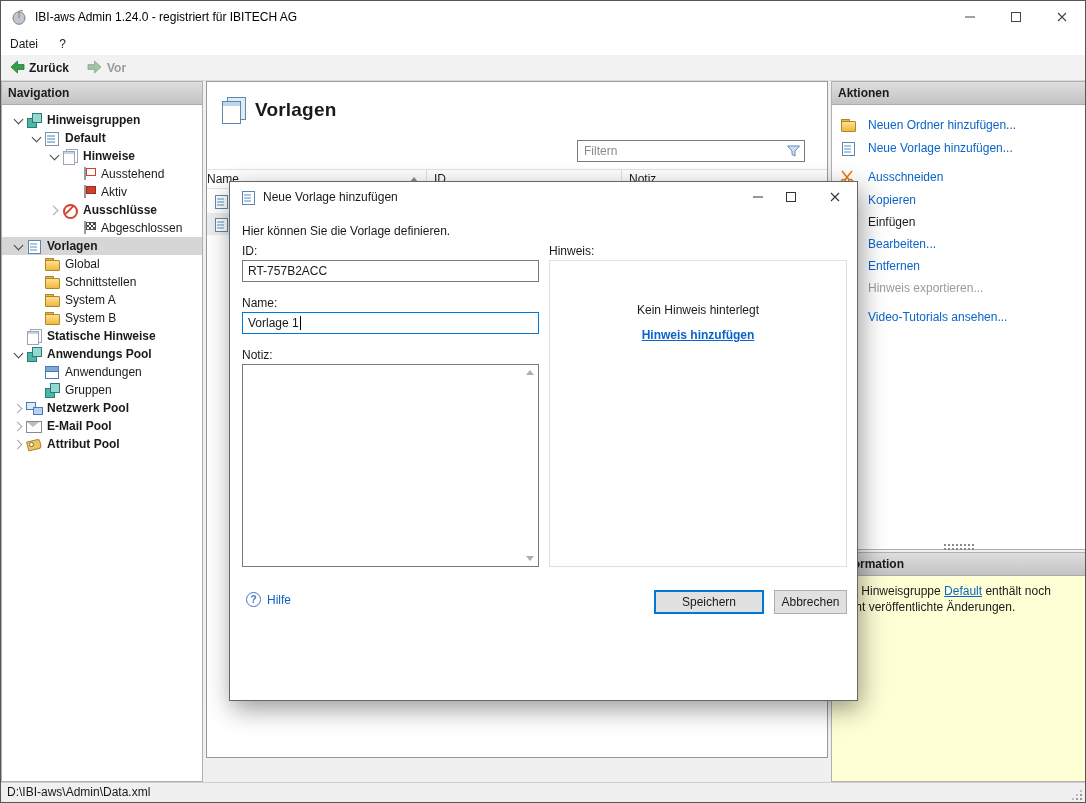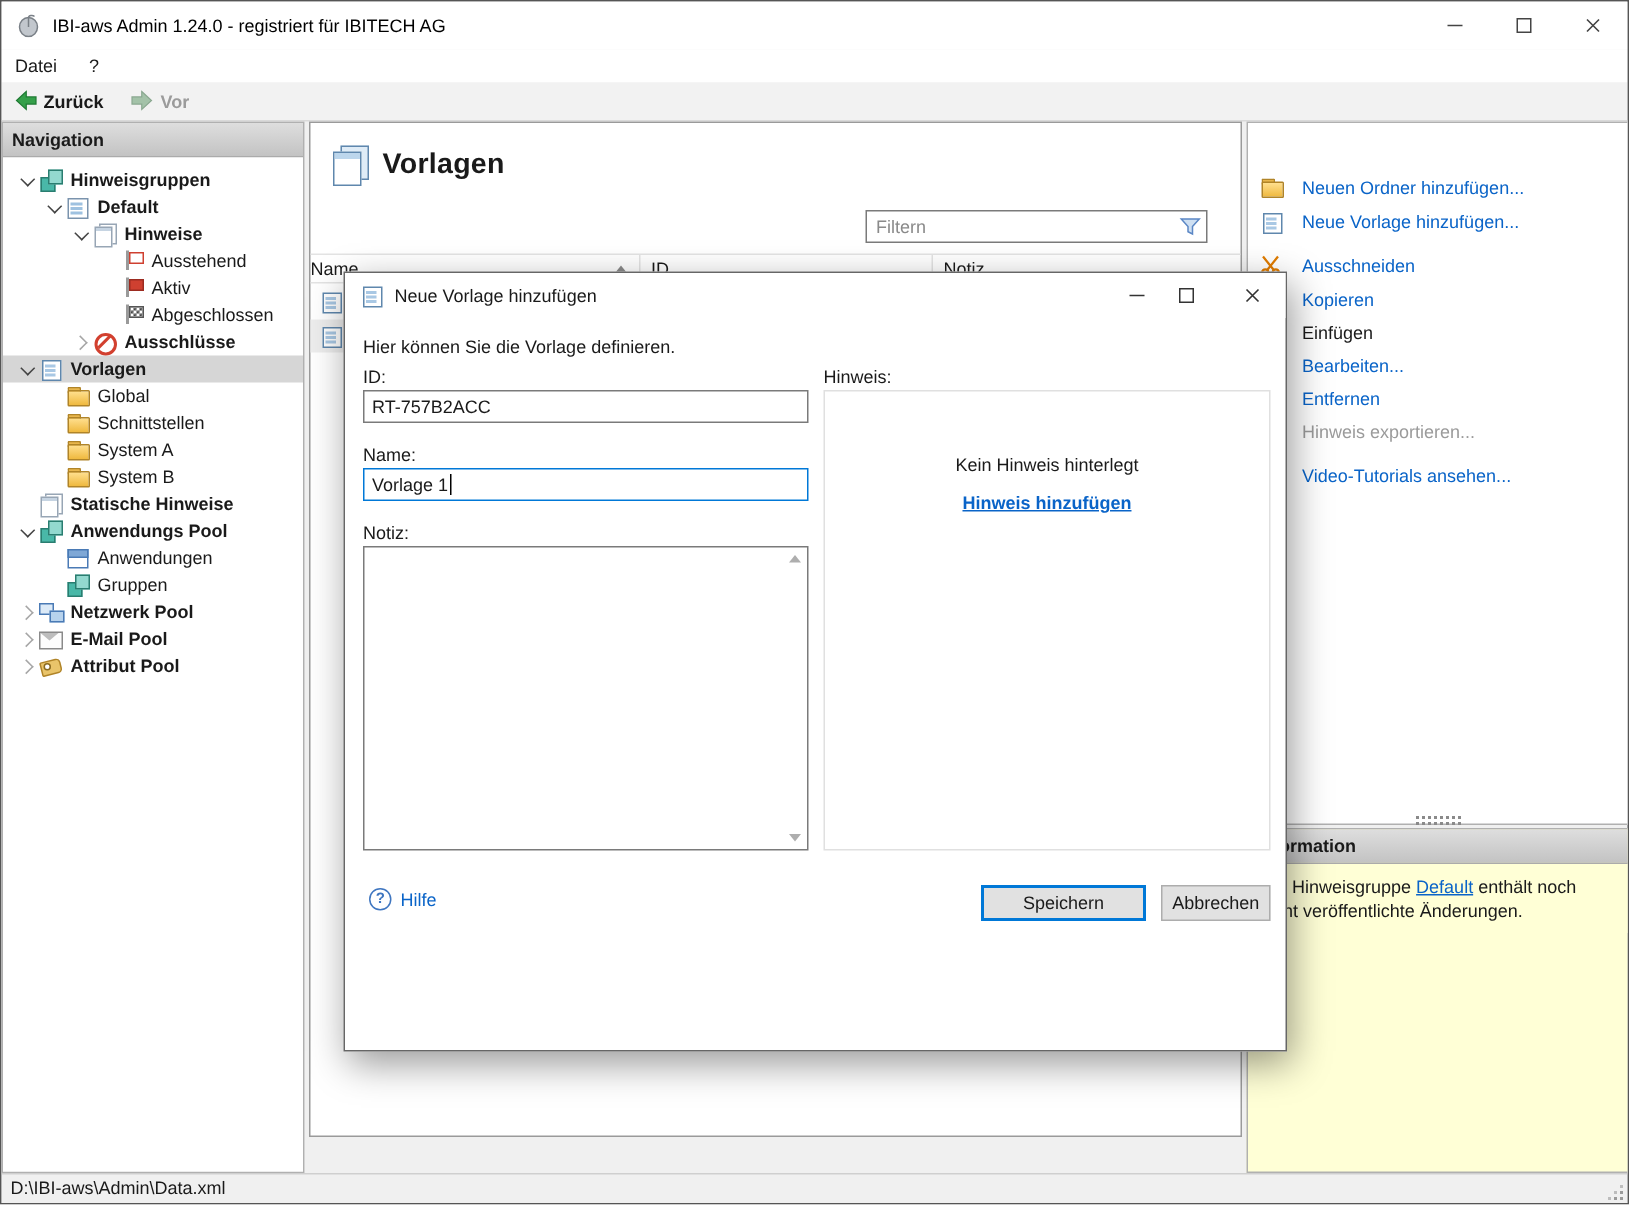--- a/index.html
+++ b/index.html
@@ -202,29 +202,29 @@
       <div class="trow l3">
           <span class="chev none"></span>
           <span class="ti i-flag pending"></span>
           <span class="tlabel">Ausstehend</span>
         </div>
       <div class="trow l3">
           <span class="chev none"></span>
           <span class="ti i-flag active"></span>
           <span class="tlabel">Aktiv</span>
         </div>
-      <div class="trow l3">
-          <span class="chev none"></span>
-          <span class="ti i-flag done"></span>
-          <span class="tlabel">Abgeschlossen</span>
-        </div>
       <div class="trow l2">
           <span class="chev right"></span>
           <span class="ti i-ban"></span>
           <span class="tlabel b">Ausschlüsse</span>
+        </div>
+      <div class="trow l3">
+          <span class="chev none"></span>
+          <span class="ti i-flag done"></span>
+          <span class="tlabel">Abgeschlossen</span>
         </div>
       <div class="trow l0 sel">
           <span class="chev down"></span>
           <span class="ti i-tpl"></span>
           <span class="tlabel b">Vorlagen</span>
         </div>
       <div class="trow l1">
           <span class="chev none"></span>
           <span class="ti i-folder"></span>
           <span class="tlabel">Global</span>
@@ -298,20 +298,21 @@
     </div>
     <div class="lrow r1">
         <span class="ti i-tpl"></span>
       </div>
     <div class="lrow r2">
         <span class="ti i-tpl"></span>
       </div>
   </div>
 
   <div class="actions">
+    <div class="panel-header">Aktionen</div>
     <div class="a-item" style="top:32px">
         <span class="ti i-folder"></span>
         <span>Neuen Ordner hinzufügen...</span>
       </div>
     <div class="a-item" style="top:55px">
         <span class="ti i-tpl"></span>
         <span>Neue Vorlage hinzufügen...</span>
       </div>
     <div class="a-item" style="top:84px">
         <span class="ti"><svg width="16" height="16" viewBox="0 0 16 16">

